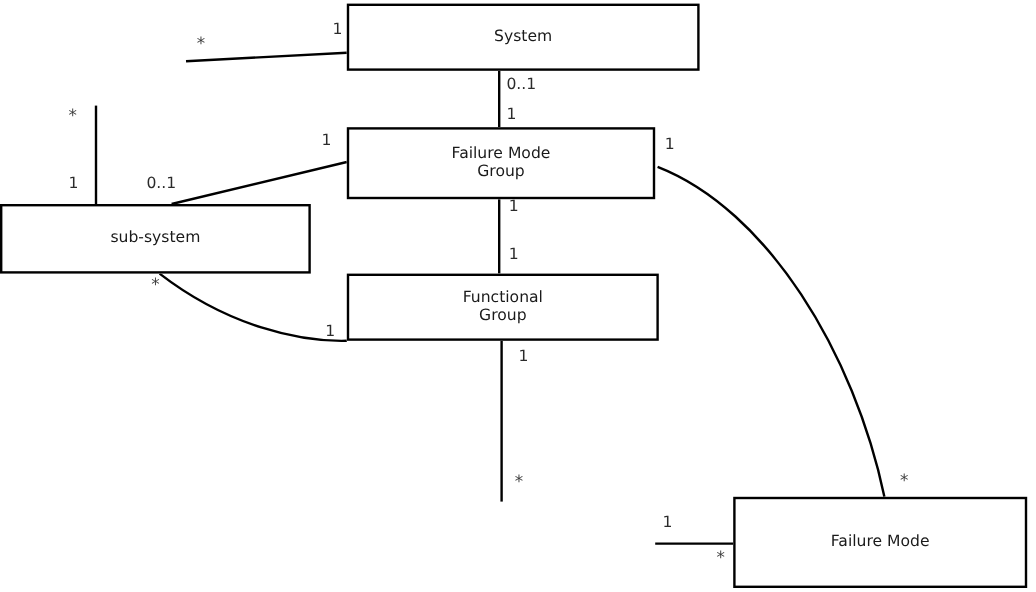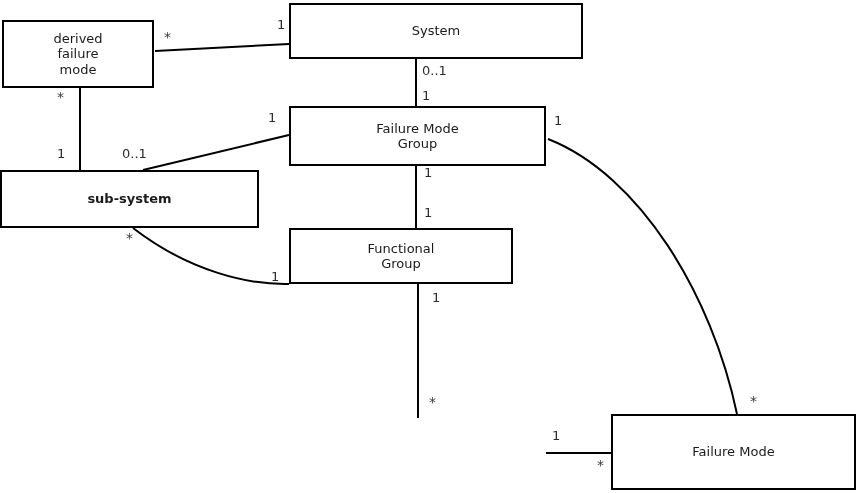--- a/index.html
+++ b/index.html
@@ -68,36 +68,31 @@
       <path d="M 416,59 L 416,106" fill="none" stroke="#000000" stroke-width="2" stroke-linecap="butt"></path>
       <path d="M 80,88 L 80,170" fill="none" stroke="#000000" stroke-width="2" stroke-linecap="butt"></path>
       <path d="M 143,170 L 289,135" fill="none" stroke="#000000" stroke-width="2" stroke-linecap="butt"></path>
       <path d="M 416,166 L 416,228" fill="none" stroke="#000000" stroke-width="2" stroke-linecap="butt"></path>
       <path d="M 548,139 C 640,175 712,295 737,414" fill="none" stroke="#000000" stroke-width="2" stroke-linecap="butt"></path>
       <path d="M 133,228 C 190,272 250,285 289,284" fill="none" stroke="#000000" stroke-width="2" stroke-linecap="butt"></path>
       <path d="M 418,284 L 418,418" fill="none" stroke="#000000" stroke-width="2" stroke-linecap="butt"></path>
       <path d="M 546,453 L 611,453" fill="none" stroke="#000000" stroke-width="2" stroke-linecap="butt"></path>
     </svg>
 
-<div class="uml-class" style="left: 2px; top: 20px; width: 152px; height: 68px;">
-      <span class="cls-label">derived
-failure
-mode</span>
-    </div>
     <div class="uml-class" style="left: 289px; top: 3px; width: 294px; height: 56px;">
       <span class="cls-label">System</span>
     </div>
     <div class="uml-class" style="left: 289px; top: 106px; width: 257px; height: 60px;">
       <span class="cls-label">Failure Mode
 Group</span>
     </div>
-    <div class="uml-class" style="left: 0px; top: 170px; width: 259px; height: 58px; font-weight: bold;">
+    <div class="uml-class" style="left: 0px; top: 170px; width: 259px; height: 58px;">
       <span class="cls-label">sub-system</span>
     </div>
-    <div class="uml-class" style="left: 289px; top: 228px; width: 224px; height: 56px;">
+    <div class="uml-class" style="left: 289px; top: 228px; width: 260px; height: 56px;">
       <span class="cls-label">Functional
 Group</span>
     </div>
     <div class="uml-class" style="left: 611px; top: 414px; width: 245px; height: 76px;">
       <span class="cls-label">Failure Mode</span>
     </div>
     <span class="mult star" style="left: 164px; top: 30px;">*</span>
     <span class="mult" style="left: 277px; top: 18px;">1</span>
     <span class="mult" style="left: 422px; top: 64px;">0..1</span>
     <span class="mult" style="left: 422px; top: 89px;">1</span>

